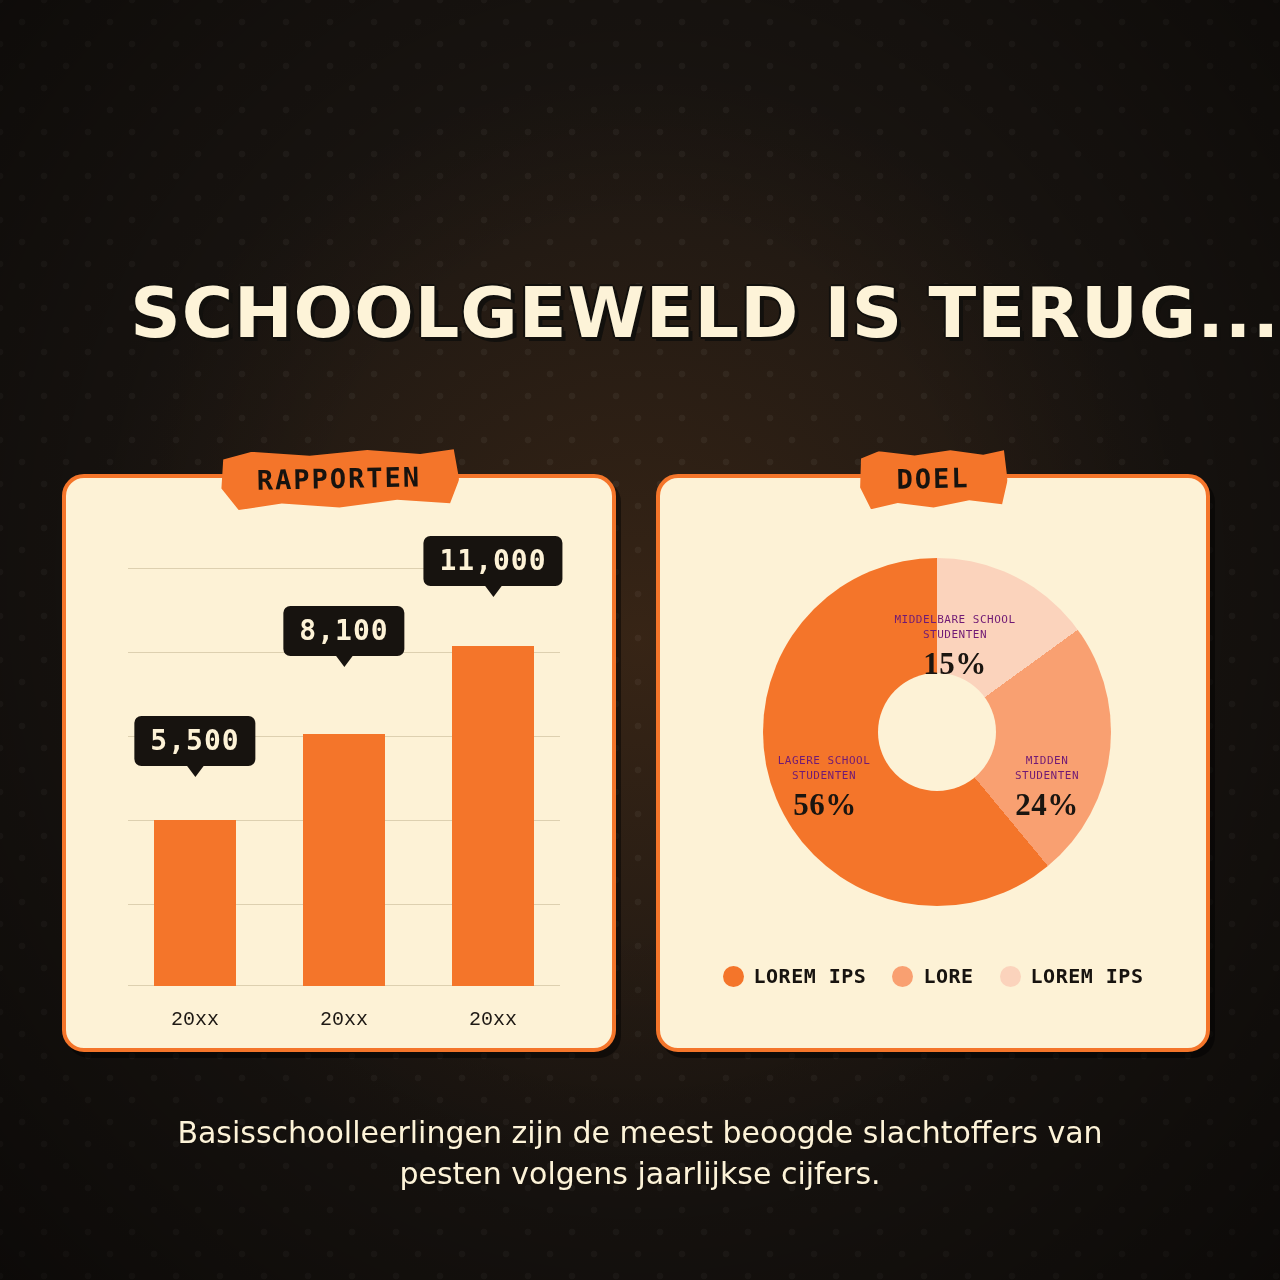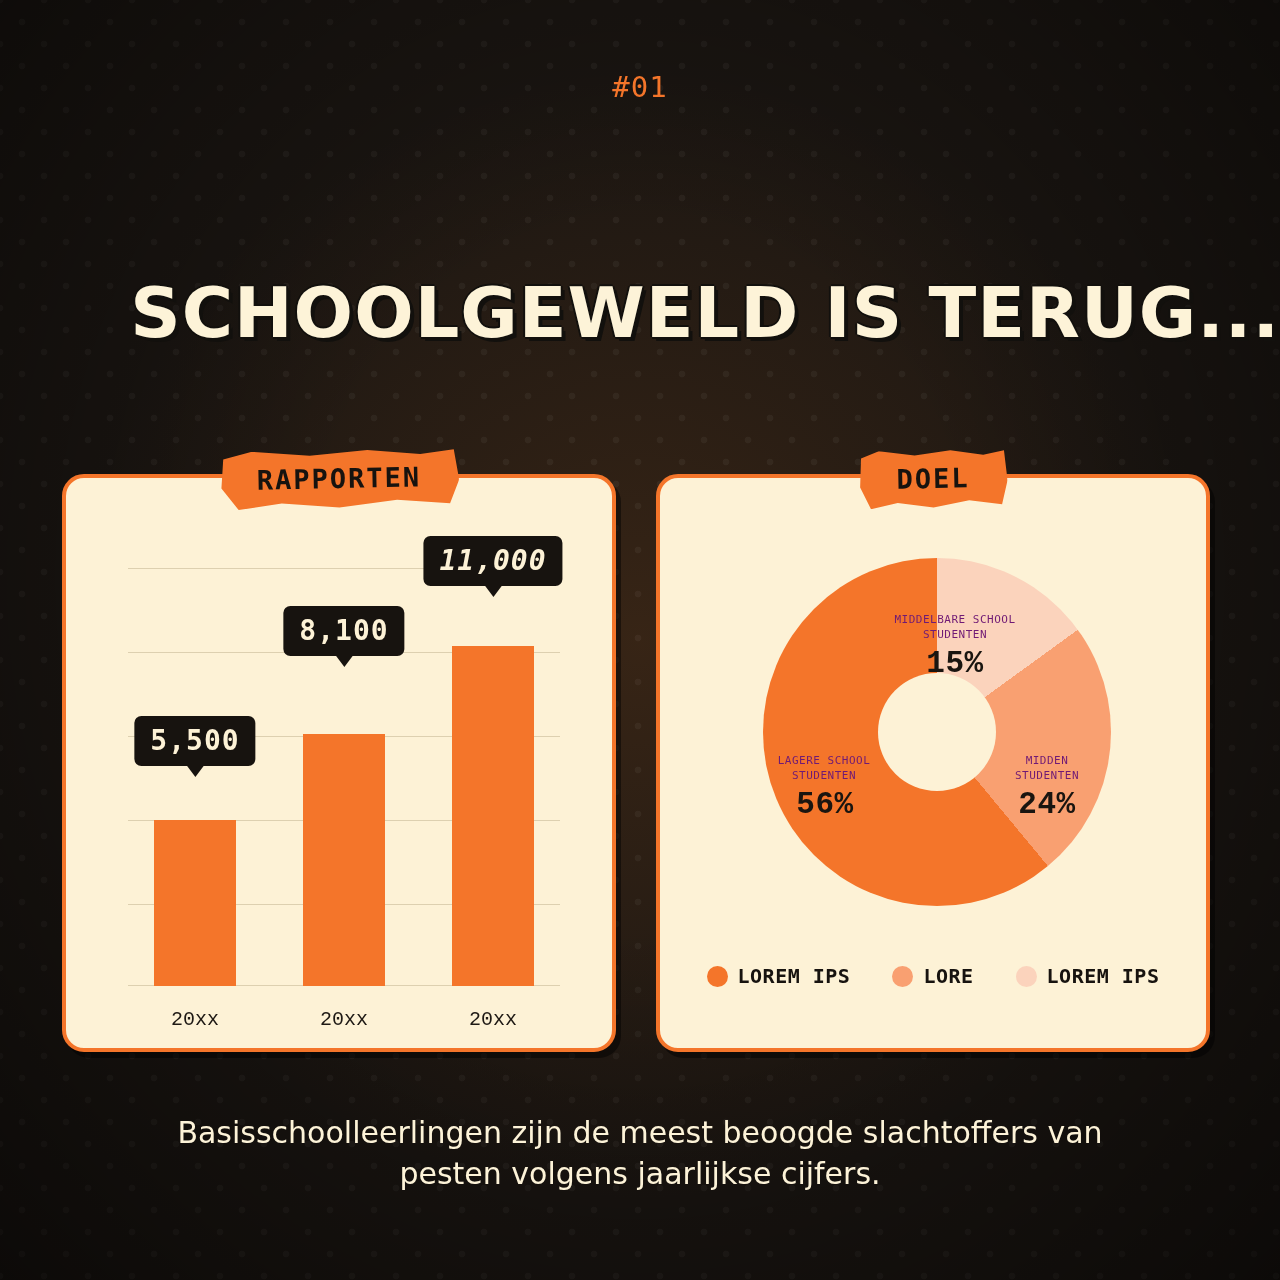--- a/index.html
+++ b/index.html
@@ -208,36 +208,36 @@
     font-weight: normal;
     font-size: 11px;
     line-height: 1.35;
     letter-spacing: 0.5px;
     white-space: pre-line;
   }
   .slice-value {
     position: absolute;
     text-align: center;
     color: #1a1510;
-    font-family: Liberation Mono, monospace;
+    font-family: Liberation Serif, serif;
     font-weight: bold;
     font-size: 31px;
     letter-spacing: 0.5px;
   }
 
   
   #legend {
     position: absolute;
     left: 0;
     top: 486px;
     width: 100%;
     display: flex;
     justify-content: center;
     align-items: center;
-    gap: 42px;
+    gap: 26px;
   }
   .legend-item {
     display: flex;
     align-items: center;
     gap: 10px;
   }
   .legend-dot {
     width: 21px;
     height: 21px;
     border-radius: 50%;
@@ -266,41 +266,40 @@
     padding: 0 150px;
   }
 </style>
 </head>
 <body>
 
 <div id="page">
   <div id="bg-texture"></div>
   <div id="bg-vignette"></div>
 
-  <div class="issue-num">#01</div>
   <div class="headline2">SCHOOLGEWELD IS TERUG...</div>
 
   <div class="card" id="card-left">
     <div class="ribbon">RAPPORTEN</div>
 
     <div id="bar-chart">
       <div class="grid-line" style="top:0px;"></div>
       <div class="grid-line" style="top:84px;"></div>
       <div class="grid-line" style="top:168px;"></div>
       <div class="grid-line" style="top:252px;"></div>
       <div class="grid-line" style="top:336px;"></div>
       <div class="bar-axis"></div>
 
       <div class="bar" style="left:26px;  height:166px;"></div>
       <div class="bar" style="left:175px; height:252px;"></div>
       <div class="bar" style="left:324px; height:340px;"></div>
 
       <div class="callout" style="left:67px;  top:124px;margin-top:24px;">5,500</div>
       <div class="callout" style="left:216px; top:38px;">8,100</div>
-      <div class="callout" style="left:365px; top:-32px;font-style:italic;">11,000</div>
+      <div class="callout" style="left:365px; top:-32px;">11,000</div>
 
       <div class="bar-xlabel" style="left:-3px;">20xx</div>
       <div class="bar-xlabel" style="left:146px;">20xx</div>
       <div class="bar-xlabel" style="left:295px;">20xx</div>
     </div>
   </div>
 
   <div class="card" id="card-right">
     <div class="ribbon">DOEL</div>
 

